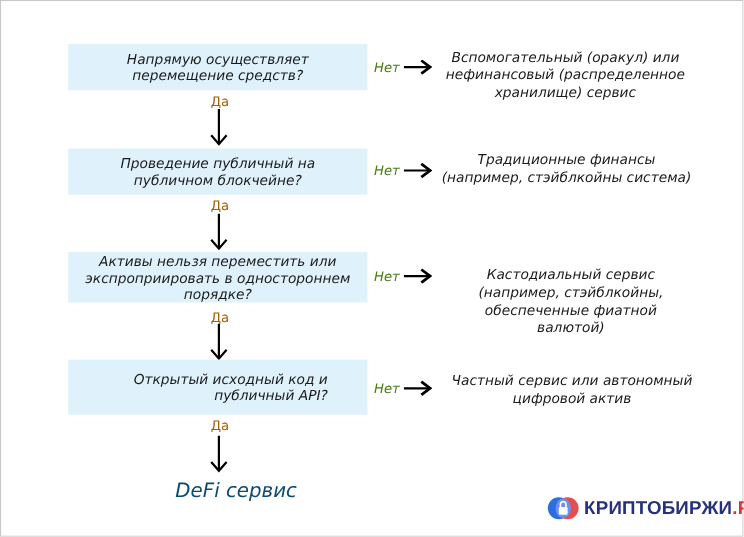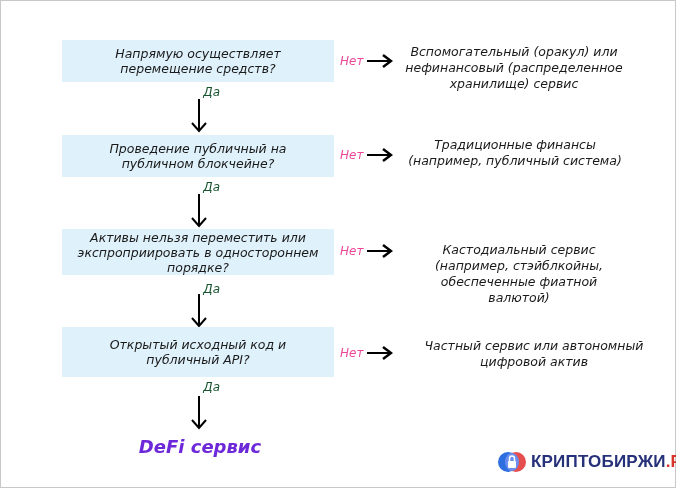--- a/index.html
+++ b/index.html
@@ -11,36 +11,36 @@
     position: absolute; left: 0; top: 0; width: 674px; height: 486px;
     border: 1px solid #c8c8c8; background: #fff;
   }
   .qbox {
     position: absolute; left: 62px; width: 272px; background: #dff1fb;
     display: flex; align-items: center; justify-content: center; text-align: center;
     font-style: italic; font-size: 12.5px; line-height: 15px; color: #1a1a1a;
     box-sizing: border-box; padding: 0 6px;
   }
   .yes {
-    position: absolute; width: 40px; text-align: right; font-style: italic;
-    font-size: 12px; color: #14532d; left: 180px;
+    position: absolute; width: 40px; text-align: center; 
+    font-size: 12px; color: #a16207; left: 180px;
   }
   .down-arrow { position: absolute; left: 189px; width: 20px; height: 34px; }
   .no {
-    position: absolute; left: 340px; font-style: italic; font-size: 12px; color: #ec4899;
+    position: absolute; left: 340px; font-style: italic; font-size: 12px; color: #4d7c0f;
     display: flex; align-items: center; gap: 4px;
   }
   .no svg { display: block; }
   .ans {
     position: absolute; text-align: center; font-style: italic; font-size: 12.5px;
     line-height: 16px; color: #1a1a1a;
   }
   .defi {
-    position: absolute; left: 130px; top: 436px; width: 140px; text-align: center;
-    font-style: italic; font-weight: bold; font-size: 18px; color: #6d28d9;
+    position: absolute; left: 130px; top: 436px; width: 140px; text-align: right;
+    font-style: italic; font-weight: normal; font-size: 18px; color: #0c4a6e;
   }
   .logo {
     position: absolute; left: 497px; top: 451px; display: flex; align-items: center; gap: 4px;
   }
   .logo-text { font-family: "Liberation Sans", sans-serif; font-size: 17px; font-weight: bold; color: #27317a; letter-spacing: 0.2px; }
   .logo-text .rf { color: #d8342c; }
 </style>
 </head>
 <body>
 
@@ -71,55 +71,55 @@
   <line x1="10" y1="0" x2="10" y2="32" stroke="#000" stroke-width="2"></line>
   <polyline points="3,24 10,32 17,24" fill="none" stroke="#000" stroke-width="2"></polyline>
 </svg>
 <div class="no" style="top:148px;">
   <span>Нет</span>
   <svg width="26" height="14" viewBox="0 0 26 14">
     <line x1="0" y1="7" x2="24" y2="7" stroke="#000" stroke-width="2"></line>
     <polyline points="16,1 24,7 16,13" fill="none" stroke="#000" stroke-width="2.5"></polyline>
   </svg>
 </div>
-<div class="ans" style="left:400px;top:137px;width:230px;">Традиционные финансы (например, публичный система)</div>
+<div class="ans" style="left:400px;top:137px;width:230px;">Традиционные финансы (например, стэйблкойны система)</div>
 
 <div class="qbox" style="top:229px;height:46px;">
   <span style="max-width:250px;display:block;">Активы нельзя переместить или экспроприировать в одностороннем порядке?</span>
 </div>
 <div class="yes" style="top:282px;">Да</div>
 <svg class="down-arrow" style="top:294px;" viewBox="0 0 20 34">
   <line x1="10" y1="0" x2="10" y2="32" stroke="#000" stroke-width="2"></line>
   <polyline points="3,24 10,32 17,24" fill="none" stroke="#000" stroke-width="2"></polyline>
 </svg>
 <div class="no" style="top:244px;">
   <span>Нет</span>
   <svg width="26" height="14" viewBox="0 0 26 14">
     <line x1="0" y1="7" x2="24" y2="7" stroke="#000" stroke-width="2"></line>
     <polyline points="16,1 24,7 16,13" fill="none" stroke="#000" stroke-width="2.5"></polyline>
   </svg>
 </div>
 <div class="ans" style="left:424px;top:242px;width:190px;">Кастодиальный сервис (например, стэйблкойны, обеспеченные фиатной валютой)</div>
 
 <div class="qbox" style="top:327px;height:50px;">
-  <span style="max-width:200px;display:block;">Открытый исходный код и публичный API?</span>
+  <span style="max-width:200px;display:block;text-align:right;">Открытый исходный код и публичный API?</span>
 </div>
 <div class="yes" style="top:380px;">Да</div>
 <svg class="down-arrow" style="top:396px;" viewBox="0 0 20 34">
   <line x1="10" y1="0" x2="10" y2="32" stroke="#000" stroke-width="2"></line>
   <polyline points="3,24 10,32 17,24" fill="none" stroke="#000" stroke-width="2"></polyline>
 </svg>
 <div class="no" style="top:346px;">
   <span>Нет</span>
   <svg width="26" height="14" viewBox="0 0 26 14">
     <line x1="0" y1="7" x2="24" y2="7" stroke="#000" stroke-width="2"></line>
     <polyline points="16,1 24,7 16,13" fill="none" stroke="#000" stroke-width="2.5"></polyline>
   </svg>
 </div>
-<div class="ans" style="left:410px;top:338px;width:220px;margin-left:14px;">Частный сервис или автономный цифровой актив</div>
+<div class="ans" style="left:410px;top:338px;width:220px;">Частный сервис или автономный цифровой актив</div>
 
 <div class="defi">DeFi сервис</div>
 
 <div class="logo">
   <svg width="30" height="22" viewBox="0 0 30 22">
     <ellipse cx="11" cy="11" rx="10" ry="10" fill="#2e6fe0"></ellipse>
     <ellipse cx="19" cy="11" rx="10" ry="10" fill="#e23b3b" opacity="0.9"></ellipse>
     <ellipse cx="15" cy="11" rx="7" ry="9" fill="#6a8ff0"></ellipse>
     <rect x="11" y="10" width="8" height="7" rx="1" fill="#fff"></rect>
     <path d="M12.5 10 V7.5 a2.5 2.5 0 0 1 5 0 V10" fill="none" stroke="#fff" stroke-width="1.5"></path>

